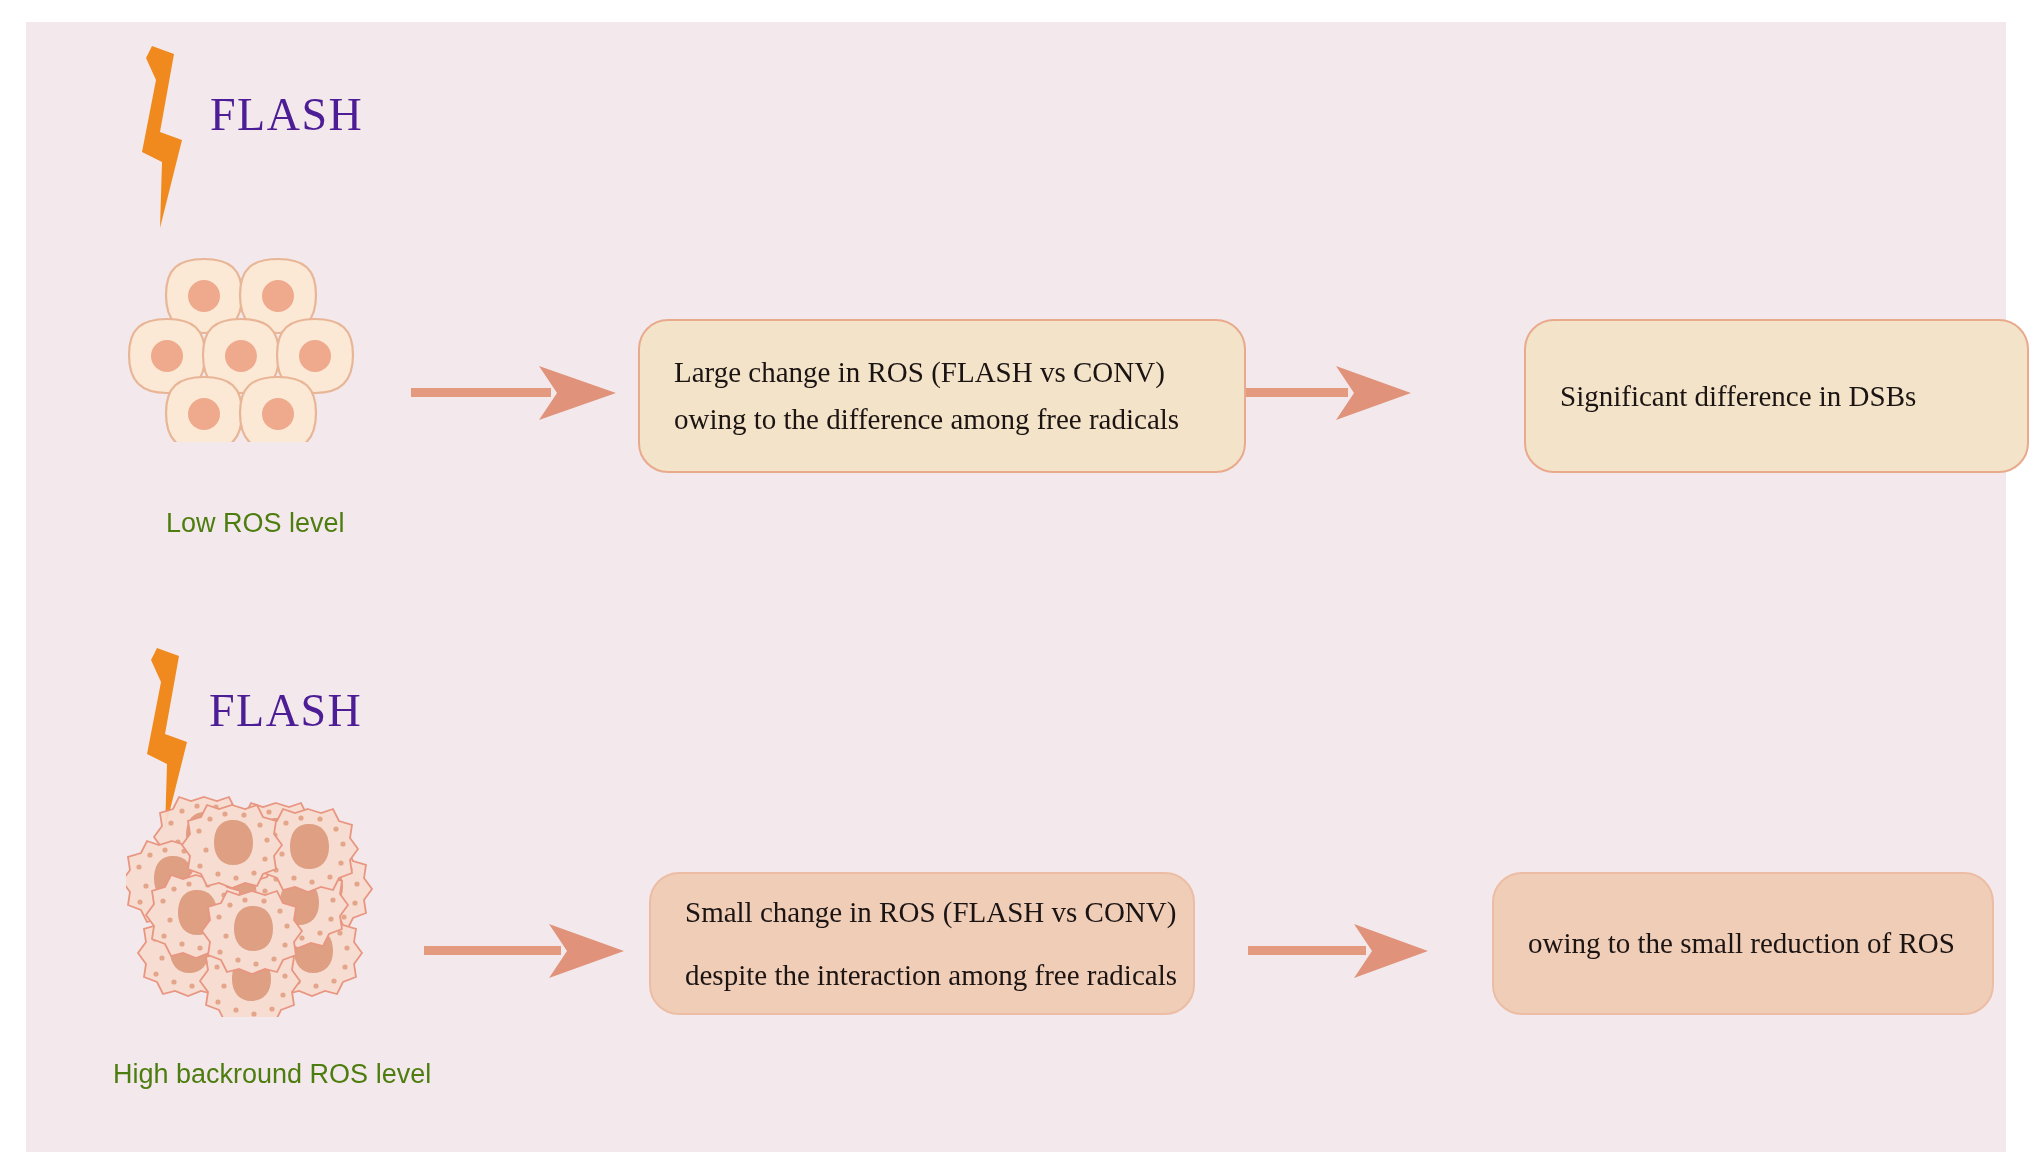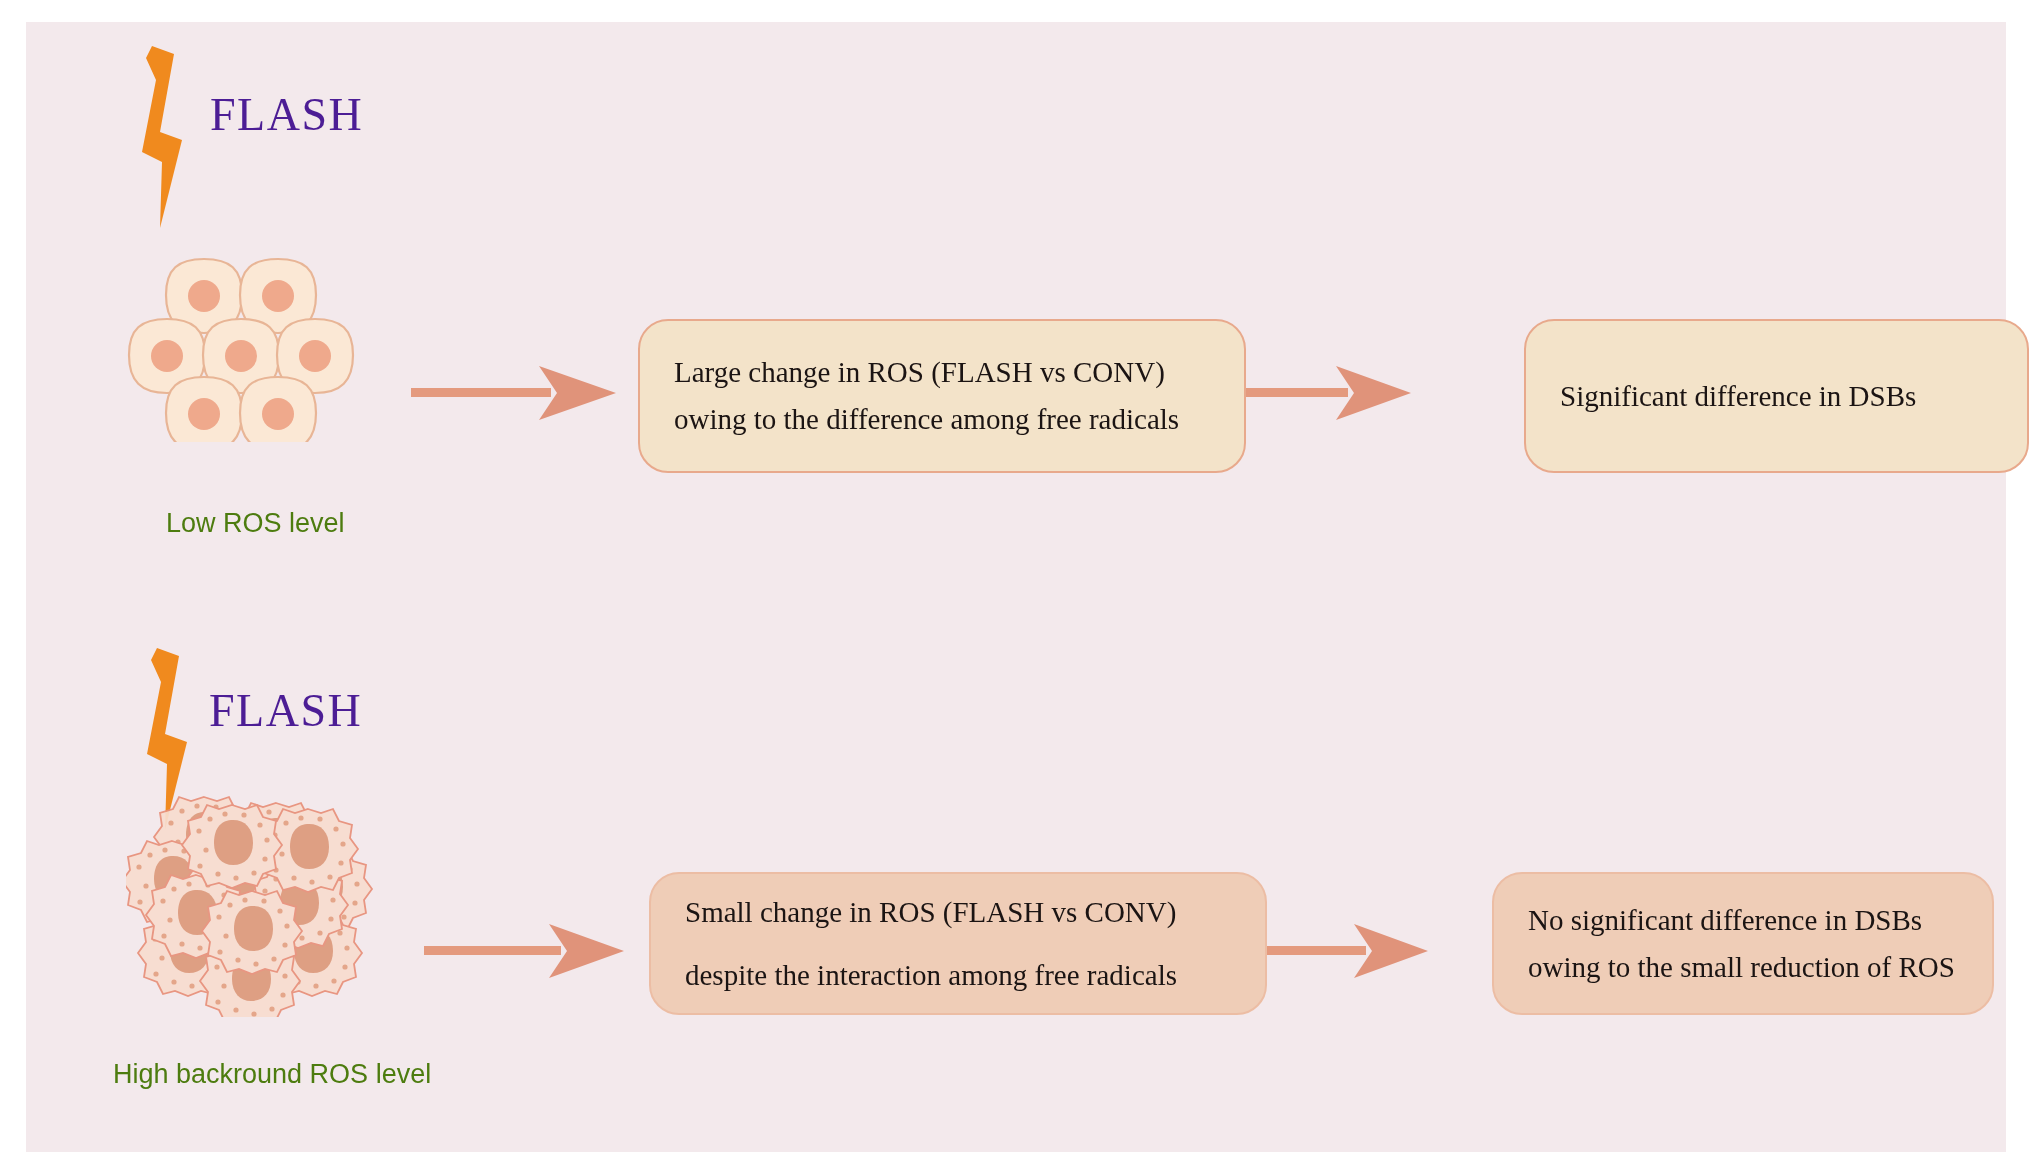--- a/index.html
+++ b/index.html
@@ -103,21 +103,21 @@
     background: #f3e3c9;
     border: 2px solid #e8a98c;
   }
   .tbox-salmon {
     background: #efcdb7;
     border: 2px solid #ecbda4;
   }
 
   #tbox-normal-1 { left: 612px; top: 297px; width: 608px; height: 154px; }
   #tbox-normal-2 { left: 1457px; top: 297px; width: 505px; height: 154px; margin-left: 41px; }
-  #tbox-tumor-1  { left: 623px; top: 285px; width: 618px; height: 143px; gap: 16px; }
+  #tbox-tumor-1  { left: 623px; top: 285px; width: 546px; height: 143px; gap: 16px; }
   #tbox-tumor-2  { left: 1466px; top: 285px; width: 502px; height: 143px; }
 </style>
 </head>
 <body>
 
 <div id="panel">
 
   <div class="row" id="row-normal">
 
     <div class="flash-group" id="flash-group-normal">
@@ -237,18 +237,17 @@
       <rect x="0" y="26" width="118" height="9" fill="#e49a7e"></rect>
       <path d="M106 4 L180 31 L106 58 L124 31 Z" fill="#e0937a"></path>
     </svg>
 
     <div class="tbox tbox-salmon" id="tbox-tumor-1">
       <div class="line">Small change in ROS   (FLASH vs CONV)</div>
       <div class="line">despite the interaction among free radicals</div>
     </div>
 
     <div class="tbox tbox-salmon" id="tbox-tumor-2">
-      <div class="line">No significant difference in DSBs</div>
       <div class="line">owing to the small reduction of ROS</div>
     </div>
   </div>
 
 </div>
 
 </body></html>

